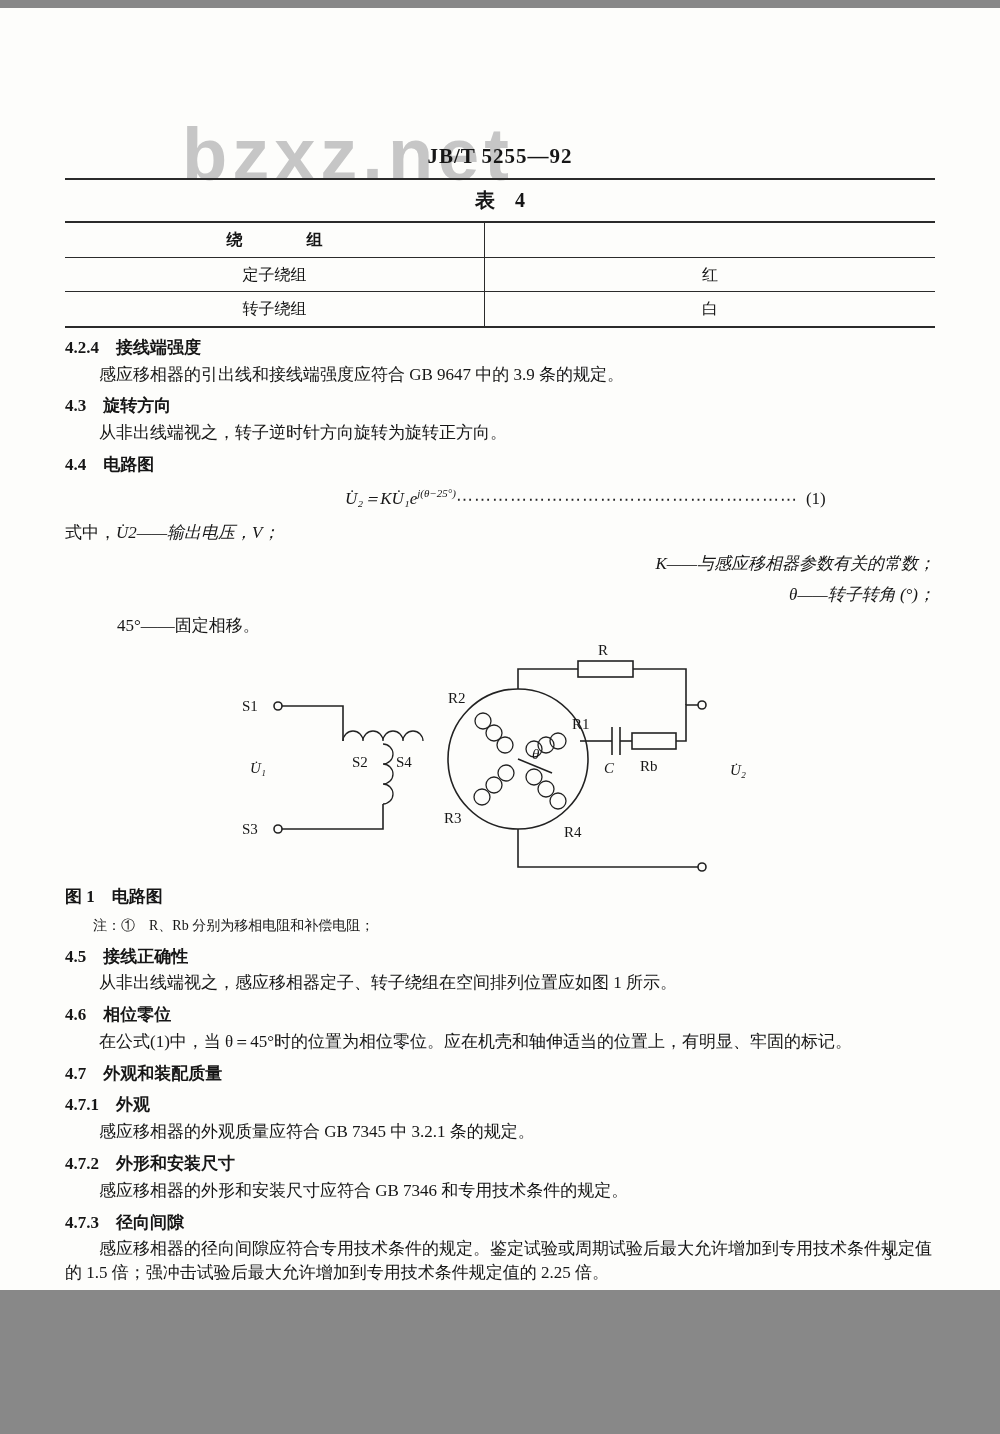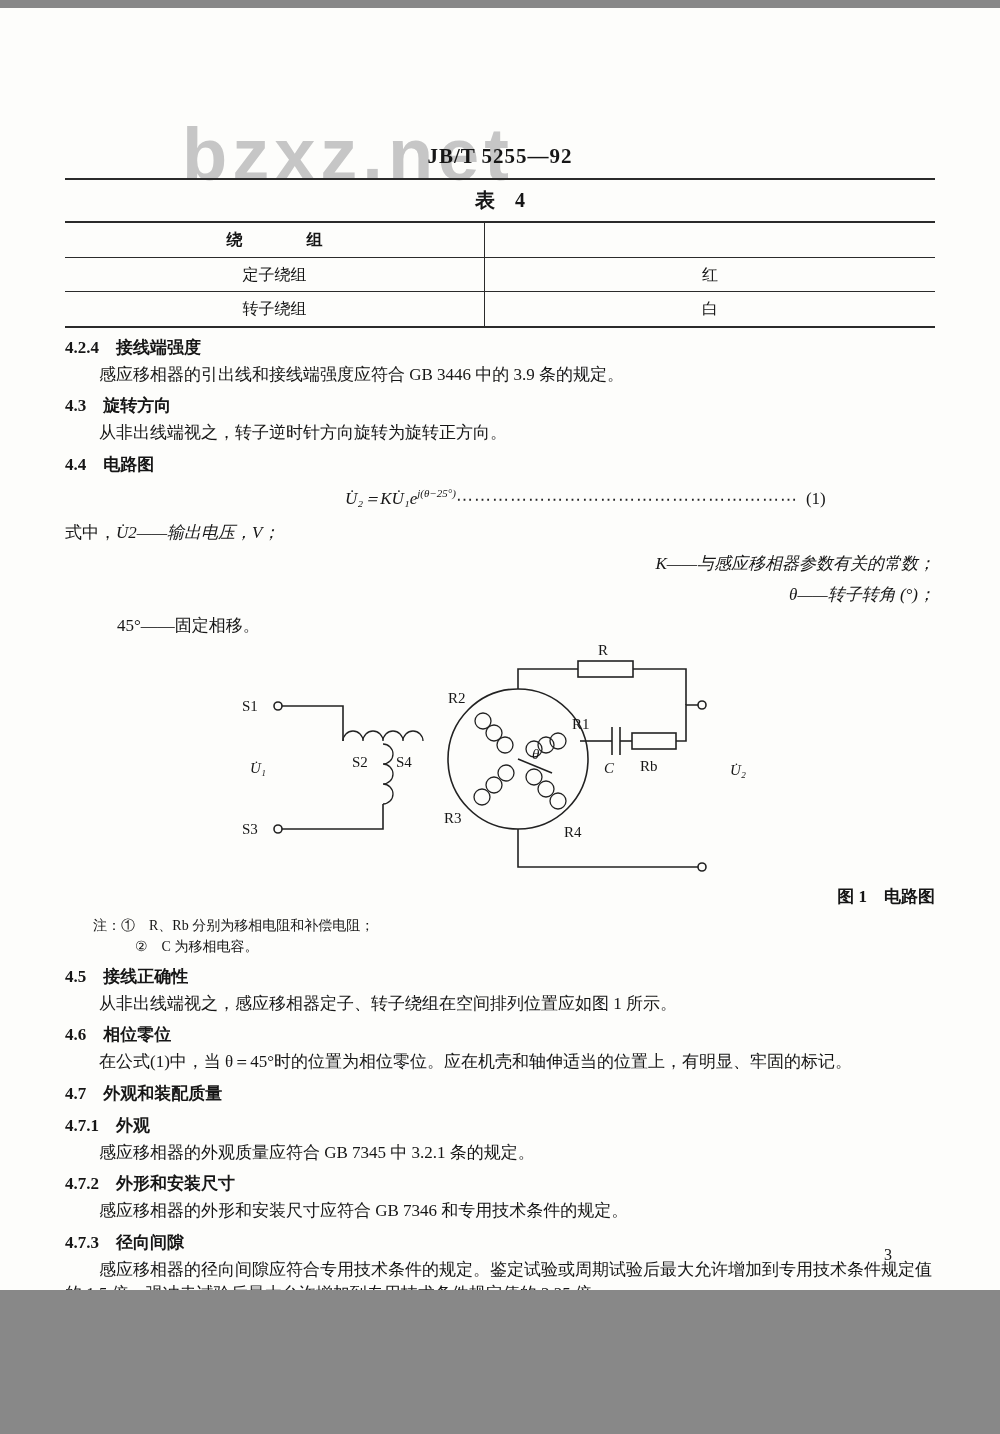--- a/index.html
+++ b/index.html
@@ -30,21 +30,21 @@
   .f-expr{margin-left:280px;font-style:italic;}
   .f-expr sup{font-size:11px;font-style:italic;}
   .f-leader{letter-spacing:1px;color:#222;}
   .f-num{margin-left:8px;}
   .where{margin-top:10px;font-size:17px;}
   .where-line{line-height:1.4;margin-top:7px;}
   .where-line.rest{margin-left:52px;}
   .where .var{font-style:italic;text-align:right;}
   .diagram{position:relative;height:242px;margin-top:4px;}
   .diagram svg{position:absolute;left:163px;top:0;}
-  .fig-caption{text-align:right;font-size:17px;font-weight:bold;margin-top:2px;line-height:1.4;}
+  .fig-caption{text-align:left;font-size:17px;font-weight:bold;margin-top:2px;line-height:1.4;}
   .notes{margin-left:28px;margin-top:7px;font-size:14px;}
   .note-line{line-height:1.45;}
   .note-line.second{margin-left:42px;}
   .page-num{position:absolute;right:108px;bottom:26px;font-size:16px;z-index:1;}
   svg text{font-family:"Liberation Serif","DejaVu Serif",serif;font-size:15px;fill:#161616;}
   svg .wire{stroke:#222;stroke-width:1.6;fill:none;}
   svg .box{stroke:#222;stroke-width:1.6;fill:#fdfdfb;}
   svg .term{stroke:#222;stroke-width:1.6;fill:#fdfdfb;}
   svg .loop{stroke:#222;stroke-width:1.3;fill:none;}
 </style>
@@ -70,21 +70,21 @@
         <div class="cell c1">定子绕组</div>
         <div class="cell c2">红</div>
       </div>
       <div class="tbl-row">
         <div class="cell c1">转子绕组</div>
         <div class="cell c2">白</div>
       </div>
     </div>
 
     <div class="sec-h">4.2.4　接线端强度</div>
-    <div class="sec-p">感应移相器的引出线和接线端强度应符合 GB 3446 中的 3.9 条的规定。</div>
+    <div class="sec-p">感应移相器的引出线和接线端强度应符合 GB 9647 中的 3.9 条的规定。</div>
 
     <div class="sec-h">4.3　旋转方向</div>
     <div class="sec-p">从非出线端视之，转子逆时针方向旋转为旋转正方向。</div>
 
     <div class="sec-h">4.4　电路图</div>
 
     <div class="formula">
       <span class="f-expr"><span>U̇₂＝KU̇₁e</span><sup>j(θ−25°)</sup></span><span class="f-leader">⋯⋯⋯⋯⋯⋯⋯⋯⋯⋯⋯⋯⋯⋯⋯⋯⋯⋯⋯</span><span class="f-num">(1)</span>
     </div>
 
@@ -153,21 +153,20 @@
           <circle class="term" cx="474" cy="226" r="4"></circle>
           <text x="502" y="134" font-style="italic">U̇₂</text>
         </g>
       </svg>
     </div>
 
     <div class="fig-caption">图 1　电路图</div>
 
     <div class="notes">
       <div class="note-line"><span>注：</span><span>①　R、Rb 分别为移相电阻和补偿电阻；</span></div>
-      <div class="note-line second">②　C 为移相电容。</div>
     </div>
 
     <div class="sec-h">4.5　接线正确性</div>
     <div class="sec-p">从非出线端视之，感应移相器定子、转子绕组在空间排列位置应如图 1 所示。</div>
 
     <div class="sec-h">4.6　相位零位</div>
     <div class="sec-p">在公式(1)中，当 θ＝45°时的位置为相位零位。应在机壳和轴伸适当的位置上，有明显、牢固的标记。</div>
 
     <div class="sec-h">4.7　外观和装配质量</div>
 

